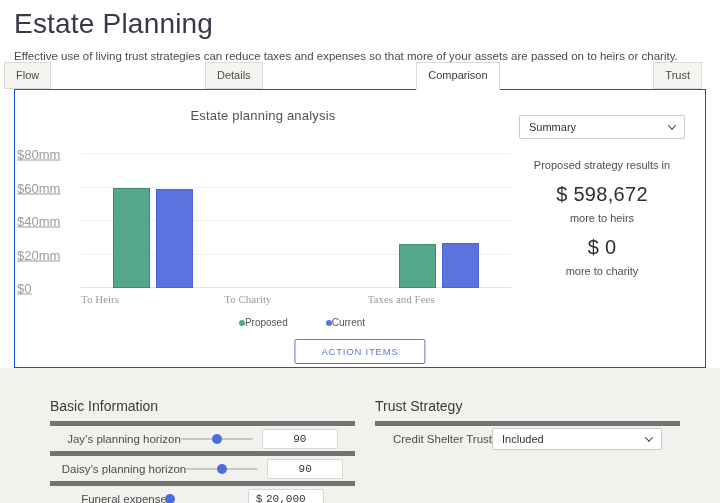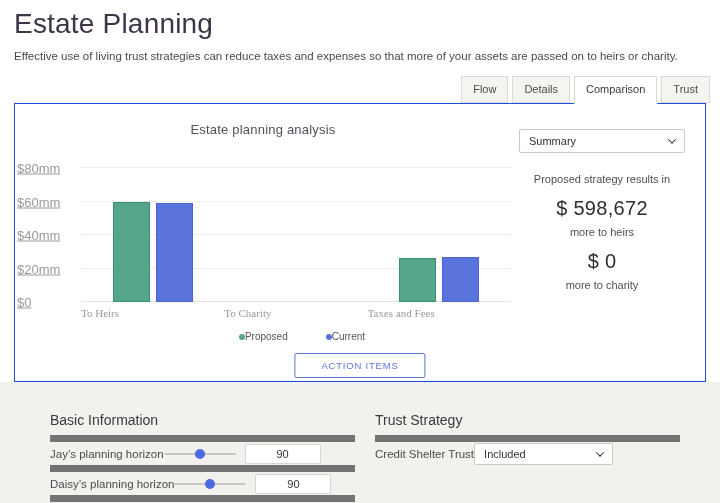--- a/index.html
+++ b/index.html
@@ -5,21 +5,21 @@
   * { margin:0; padding:0; box-sizing:border-box; }
   html,body { width:720px; height:503px; overflow:hidden; background:#ffffff;
     font-family:"Liberation Sans", sans-serif; }
 
   
   .header { padding:8px 14px 0 14px; }
   .page-title { font-size:28px; font-weight:500; color:#3e3549; letter-spacing:0.2px; }
   .page-subtitle { font-size:11.5px; color:#4a4a4a; margin-top:10px; }
 
   
-  .tabs-row { display:flex; justify-content:flex-end; padding-right:10px; margin-top:14px;
+  .tabs-row { display:flex; justify-content:space-between; padding-right:18px; 
     position:relative; z-index:2; }
   .tab { font-size:11px; color:#4c4c4c; background:#f5f4f1; border:1px solid #dbdad6;
     padding:6px 11px 7px 11px; margin-left:4px; cursor:pointer; }
   .tab.active { background:#ffffff; border-bottom-color:#ffffff; color:#3b3b3b;
     padding-bottom:8px; margin-bottom:-1px; }
 
   
   .panel { margin:0 14px; height:279px; background:#fff; border:1px solid #1d4ed8;
     position:relative; display:flex; }
   .chart-col { flex:1; padding-top:18px; position:relative; }
@@ -56,35 +56,35 @@
   .summary-heading { text-align:center; font-size:11px; color:#4f4f4f; margin-top:20px; }
   .stat { text-align:center; margin-top:12px; }
   .stat-amount { font-size:20px; font-weight:500; color:#2e2e2e; letter-spacing:0.3px; }
   .stat-label { font-size:11px; color:#4f4f4f; margin-top:6px; }
 
   
   .bottom { background:#f2f1ee; height:137px; margin-top:0; padding:30px 40px 0 50px;
     display:flex; gap:20px; }
   .col { flex:1; }
   .col-heading { font-size:14px; color:#3a3a3a; margin-bottom:7px; }
-  .ctl-row { border-top:7px solid #737373; height:30px; display:flex;
-    align-items:center; justify-content:flex-start; }
+  .ctl-row { border-top:5px solid #737373; height:30px; display:flex;
+    align-items:center; justify-content:center; }
   .ctl-label { font-size:11.5px; color:#4c4c4c; }
   .ctl-right { display:flex; align-items:center; gap:9px; }
   .slider { position:relative; width:72px; height:10px; cursor:pointer; }
   .slider-track { position:absolute; top:4px; left:0; width:100%; height:2px;
     background:#c8c7c3; border-radius:1px; }
   .slider-thumb { position:absolute; top:0; width:10px; height:10px; border-radius:50%;
     background:#4a6ce0; margin-left:-5px; }
   .val-box { width:76px; height:20px; background:#fff; border:1px solid #d6d5d1;
     border-radius:2px; display:flex; align-items:center; font-size:11px; color:#333;
-    position:relative; }
+    position:relative;font-family:Liberation Mono, monospace; }
   .val-box .prefix { position:absolute; left:7px; }
   .val-box .val { flex:1; text-align:center; }
-  .wide-select { width:139px; height:22px; }
+  .wide-select { width:170px; height:22px; }
 </style>
 </head>
 <body>
 
 <div class="header">
   <div class="page-title">Estate Planning</div>
   <div class="page-subtitle">Effective use of living trust strategies can reduce taxes and expenses so that more of your assets are passed on to heirs or charity.</div>
 </div>
 
 <div class="tabs-row">

